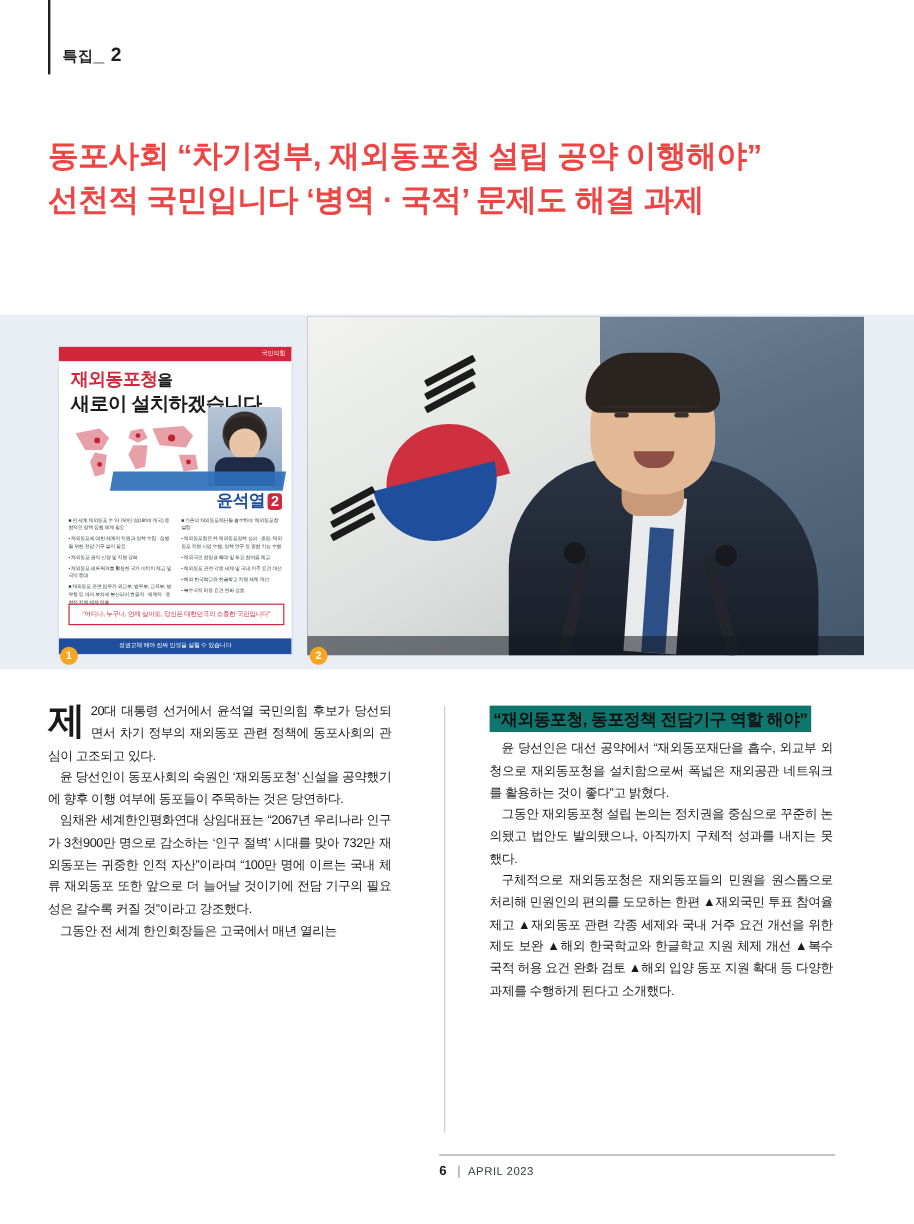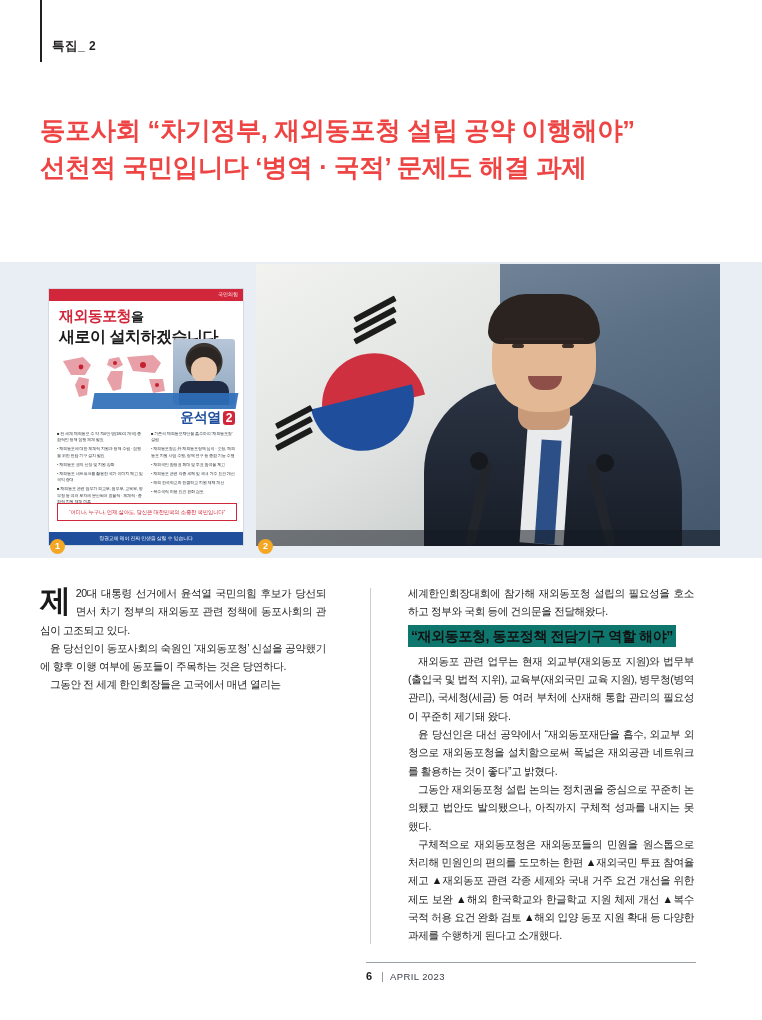--- a/index.html
+++ b/index.html
@@ -42,21 +42,21 @@
     position: absolute;
     left: 12px;
     top: 38px;
     font-size: 12.5px;
     font-weight: bold;
     letter-spacing: 0.5px;
     color: #231f20;
     white-space: nowrap;
   }
   .header-label .num {
-    font-size: 12px;
+    font-size: 16px;
     font-weight: bold;
     text-align: right;
   }
 
   
   .headline {
     position: absolute;
     left: 40px;
     top: 112px;
     width: 690px;
@@ -618,27 +618,26 @@
     <div class="badge-num badge-1">1</div>
     <div class="badge-num badge-2">2</div>
   </div>
 
   <div class="body">
     <div class="col-divider"></div>
 
     <div class="col col-left">
       <p class="dropcap-para noindent"><span class="dropcap">제</span><span>20대 대통령 선거에서 윤석열 국민의힘 후보가 당선되면서 차기 정부의 재외동포 관련 정책에 동포사회의 관심이 고조되고 있다.</span></p>
       <p>윤 당선인이 동포사회의 숙원인 ‘재외동포청’ 신설을 공약했기에 향후 이행 여부에 동포들이 주목하는 것은 당연하다.</p>
+      <p>임채완 세계한인평화연대 상임대표는 “2067년 우리나라 인구가 3천900만 명으로 감소하는 ‘인구 절벽’ 시대를 맞아 732만 재외동포는 귀중한 인적 자산”이라며 “100만 명에 이르는 국내 체류 재외동포 또한 앞으로 더 늘어날 것이기에 전담 기구의 필요성은 갈수록 커질 것”이라고 강조했다.</p>
       <p>그동안 전 세계 한인회장들은 고국에서 매년 열리는</p>
     </div>
 
     <div class="col col-right">
-      <p class="noindent">세계한인회장대회에 참가해 재외동포청 설립의 필요성을 호소하고 정부와 국회 등에 건의문을 전달해왔다.</p>
       <span class="subhead">“재외동포청, 동포정책 전담기구 역할 해야”</span>
-      <p>재외동포 관련 업무는 현재 외교부(재외동포 지원)와 법무부(출입국 및 법적 지위), 교육부(재외국민 교육 지원), 병무청(병역 관리), 국세청(세금) 등 여러 부처에 산재해 통합 관리의 필요성이 꾸준히 제기돼 왔다.</p>
       <p>윤 당선인은 대선 공약에서 “재외동포재단을 흡수, 외교부 외청으로 재외동포청을 설치함으로써 폭넓은 재외공관 네트워크를 활용하는 것이 좋다”고 밝혔다.</p>
       <p>그동안 재외동포청 설립 논의는 정치권을 중심으로 꾸준히 논의됐고 법안도 발의됐으나, 아직까지 구체적 성과를 내지는 못했다.</p>
       <p>구체적으로 재외동포청은 재외동포들의 민원을 원스톱으로 처리해 민원인의 편의를 도모하는 한편 ▲재외국민 투표 참여율 제고 ▲재외동포 관련 각종 세제와 국내 거주 요건 개선을 위한 제도 보완 ▲해외 한국학교와 한글학교 지원 체제 개선 ▲복수국적 허용 요건 완화 검토 ▲해외 입양 동포 지원 확대 등 다양한 과제를 수행하게 된다고 소개했다.</p>
     </div>
   </div>
 
   <div class="footer">
     <div class="footer-rule"></div>
     <div class="footer-pagenum">6</div>
     <div class="footer-sep">|</div>

